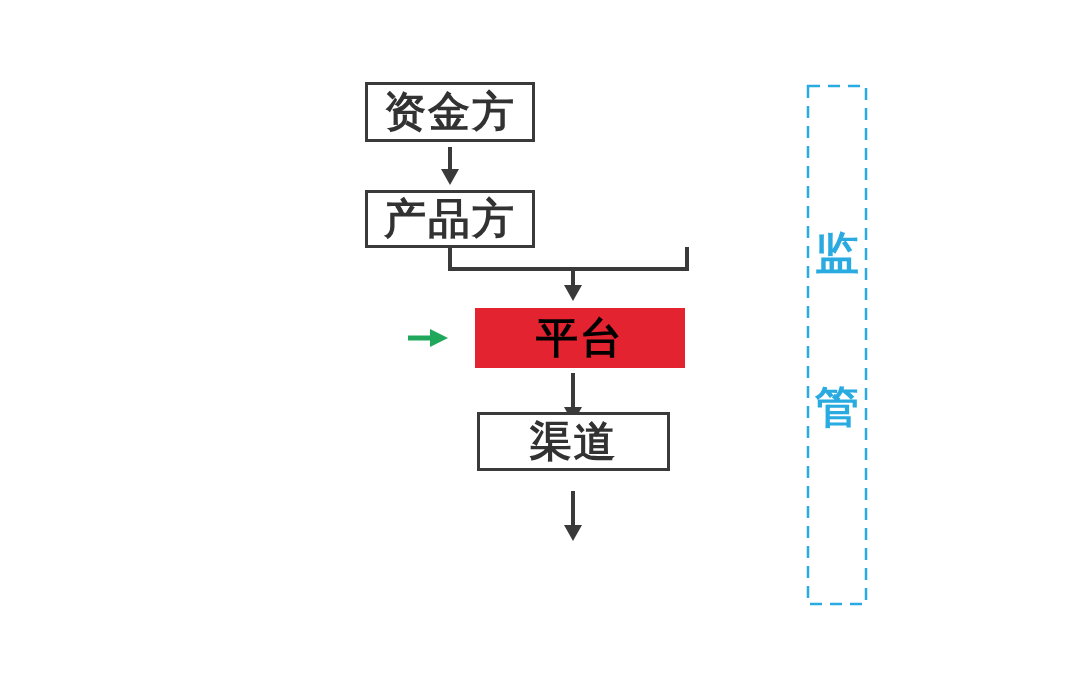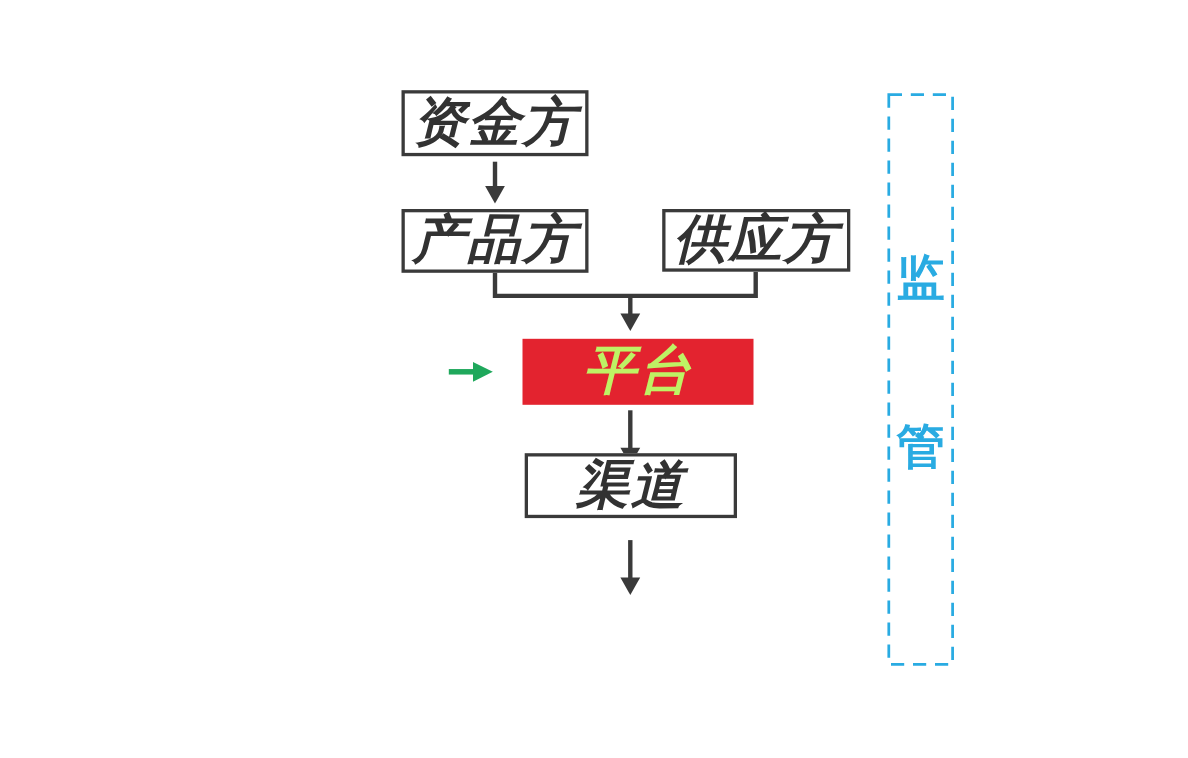--- a/index.html
+++ b/index.html
@@ -20,27 +20,27 @@
     position:relative;width:1080px;height:689px;background:#ffffff;
   }
   .connectors{
     position:absolute;left:0;top:0;width:1080px;height:689px;
   }
   .node{
     position:absolute;display:flex;align-items:center;justify-content:center;
     background:#ffffff;border:3px solid var(--ink);
   }
   .node .label{
-    font-size:48px;font-weight:bold;color:var(--text);
-    letter-spacing:2px;line-height:1;white-space:nowrap;font-style:italic;
+    font-size:42px;font-weight:bold;color:var(--text);
+    letter-spacing:2px;line-height:1;white-space:nowrap;
   }
   .node.green{border-color:var(--green);}
   .node.green .label{color:var(--green);}
   .node.red{background:var(--red);border:none;}
-  .node.red .label{color:#bef264;}
+  .node.red .label{color:#000000;}
   .regulator{
     position:absolute;left:807px;top:85px;width:60px;height:520px;
   }
   .regulator .vchar{
     position:absolute;left:0;width:100%;text-align:center;
     font-size:44px;font-weight:bold;color:var(--blue);line-height:1;
   }
   .vchar.c1{top:146px;}
   .vchar.c2{top:300px;}
   .ink-line{stroke:var(--ink);stroke-width:4;fill:none;}
@@ -86,23 +86,20 @@
   </svg>
 
   <div class="node" style="left:365px;top:82px;width:170px;height:60px">
     <span class="label">资金方</span>
   </div>
 
   <div class="node" style="left:365px;top:190px;width:170px;height:58px">
     <span class="label">产品方</span>
   </div>
 
-  <div class="node" style="left:602px;top:190px;width:171px;height:57px">
-    <span class="label">供应方</span>
-  </div>
 
 
   <div class="node red" style="left:475px;top:308px;width:210px;height:60px">
     <span class="label">平台</span>
   </div>
 
   <div class="node" style="left:477px;top:412px;width:193px;height:59px">
     <span class="label">渠道</span>
   </div>
 

